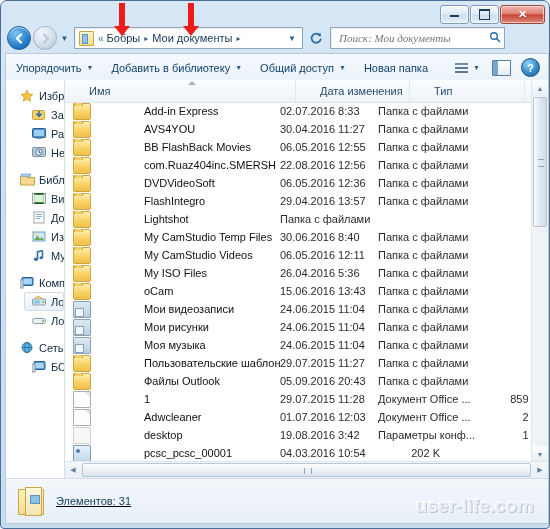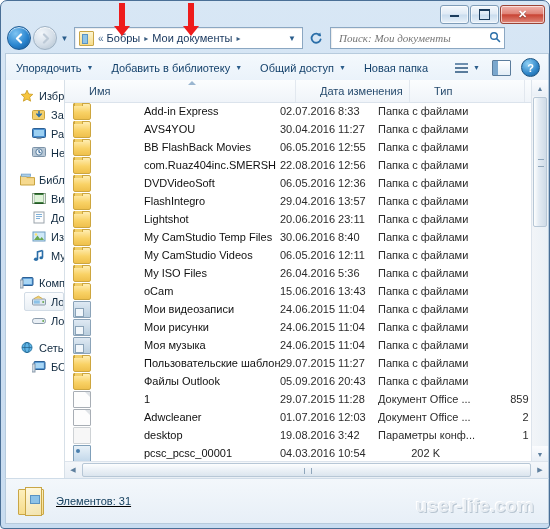--- a/index.html
+++ b/index.html
@@ -608,21 +608,20 @@
             </div>
             <div class="cdate">29.04.2016 13:57</div>
             <div class="ctype">Папка с файлами</div>
             <div class="csize"></div>
           </div>
           <div class="row">
             <div class="cname">
               <span class="ficon ic-folder"></span>
               <span>Lightshot</span>
             </div>
-            <div class="cdate">20.06.2016 23:11</div>
             <div class="ctype">Папка с файлами</div>
             <div class="csize"></div>
           </div>
           <div class="row">
             <div class="cname">
               <span class="ficon ic-folder"></span>
               <span>My CamStudio Temp Files</span>
             </div>
             <div class="cdate">30.06.2016 8:40</div>
             <div class="ctype">Папка с файлами</div>

